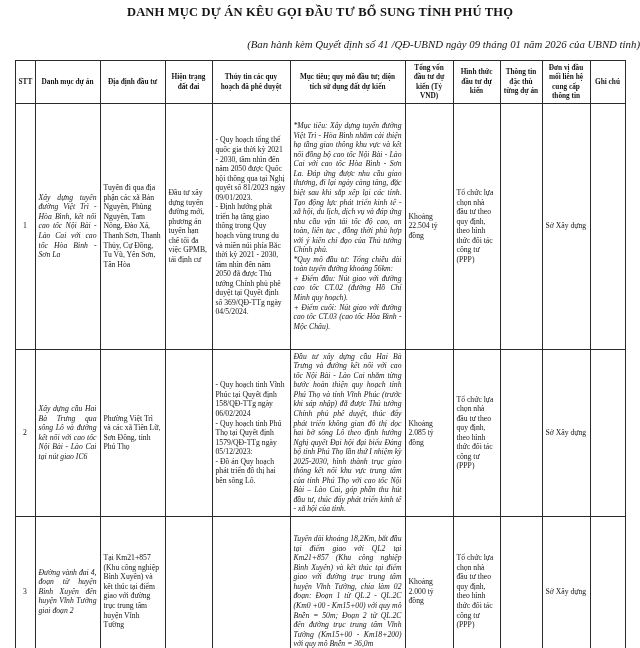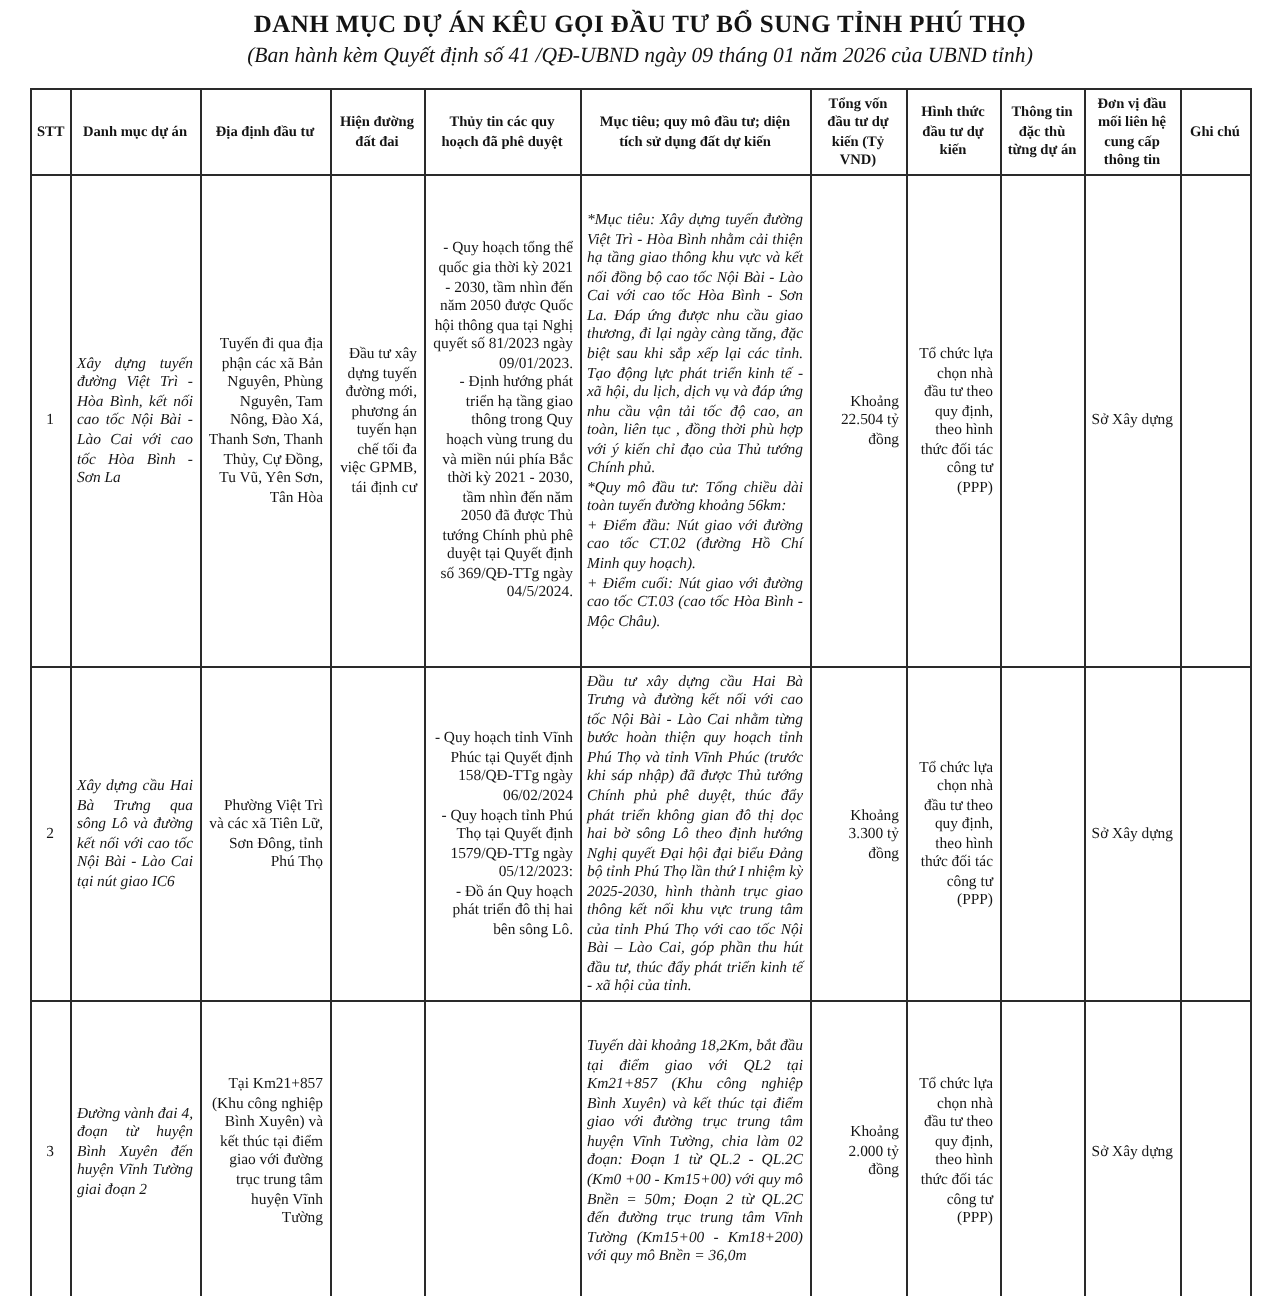--- a/index.html
+++ b/index.html
@@ -7,42 +7,42 @@
     width:640px; height:648px; overflow:hidden;
     font-family:"Liberation Serif","DejaVu Serif",serif;
     color:#141414;
   }
   .page { width:640px; height:648px; box-sizing:border-box; padding-top:6px; }
   .doc-title {
     text-align:center; font-weight:bold; font-size:12.5px;
     letter-spacing:0.2px; line-height:1.1;
   }
   .doc-subtitle {
-    text-align:center; font-style:italic; font-size:10.8px; margin-top:2px;
+    text-align:right; font-style:italic; font-size:10.8px; margin-top:18px;
   }
   table.doc-table {
     border-collapse:collapse; table-layout:fixed;
     width:610px; margin:10px auto 0 auto;
     border:1.5px solid #2a2a2a;
   }
   .doc-table th, .doc-table td {
     border:1px solid #2a2a2a;
     padding:2px 3px;
     vertical-align:middle;
     box-sizing:border-box;
     overflow:hidden;
   }
   .doc-table th {
     font-size:7.3px; font-weight:bold; text-align:center; line-height:1.3;
   }
   .doc-table td {
     font-size:7.7px; line-height:1.24;
   }
   .c-center { text-align:center; }
-  .c-left   { text-align:right; }
+  .c-left   { text-align:left; }
   .c-just   { text-align:justify;font-style:italic; }
   .pre      { white-space:pre-line; }
   tr.hdr  { height:42px; }
   tr.row1 { height:246px; }
   tr.row2 { height:154px; }
   tr.row3 { height:150px; }
 </style>
 </head>
 <body>
 
@@ -62,21 +62,21 @@
         <col style="width:47px">
         <col style="width:42px">
       <col style="width:48px">
         <col style="width:35px">
     </colgroup>
     <thead>
       <tr class="hdr">
         <th>STT</th>
         <th>Danh mục dự án</th>
         <th>Địa định đầu tư</th>
-        <th>Hiện đường đất đai</th>
+        <th>Hiện trạng đất đai</th>
         <th>Thủy tin các quy hoạch đã phê duyệt</th>
         <th>Mục tiêu; quy mô đầu tư; diện tích sử dụng đất dự kiến</th>
         <th>Tổng vốn đầu tư dự kiến (Tỷ VND)</th>
         <th>Hình thức đầu tư dự kiến</th>
         <th>Thông tin đặc thù từng dự án</th>
         <th>Đơn vị đầu mối liên hệ cung cấp thông tin</th>
         <th>Ghi chú</th>
       </tr>
     </thead>
     <tbody>
@@ -99,21 +99,21 @@
       </tr>
       <tr class="row2">
         <td class="c-center">2</td>
         <td class="c-just">Xây dựng cầu Hai Bà Trưng qua sông Lô và đường kết nối với cao tốc Nội Bài - Lào Cai tại nút giao IC6</td>
         <td class="c-left">Phường Việt Trì và các xã Tiên Lữ, Sơn Đông, tỉnh Phú Thọ</td>
         <td class="c-left"></td>
         <td class="c-left pre">- Quy hoạch tỉnh Vĩnh Phúc tại Quyết định 158/QĐ-TTg ngày 06/02/2024
 - Quy hoạch tỉnh Phú Thọ tại Quyết định 1579/QĐ-TTg ngày 05/12/2023:
 - Đồ án Quy hoạch phát triển đô thị hai bên sông Lô.</td>
         <td class="c-just pre">Đầu tư xây dựng cầu Hai Bà Trưng và đường kết nối với cao tốc Nội Bài - Lào Cai nhằm từng bước hoàn thiện quy hoạch tỉnh Phú Thọ và tỉnh Vĩnh Phúc (trước khi sáp nhập) đã được Thủ tướng Chính phủ phê duyệt, thúc đẩy phát triển không gian đô thị dọc hai bờ sông Lô theo định hướng Nghị quyết Đại hội đại biểu Đảng bộ tỉnh Phú Thọ lần thứ I nhiệm kỳ 2025-2030, hình thành trục giao thông kết nối khu vực trung tâm của tỉnh Phú Thọ với cao tốc Nội Bài – Lào Cai, góp phần thu hút đầu tư, thúc đẩy phát triển kinh tế - xã hội của tỉnh.</td>
-        <td class="c-left">Khoảng 3.300 tỷ đồng</td>
+        <td class="c-left">Khoảng 2.085 tỷ đồng</td>
         <td class="c-left">Tổ chức lựa chọn nhà đầu tư theo quy định, theo hình thức đối tác công tư (PPP)</td>
         <td class="c-left"></td>
         <td class="c-left">Sở Xây dựng</td>
         <td class="c-left"></td>
       </tr>
       <tr class="row3">
         <td class="c-center">3</td>
         <td class="c-just">Đường vành đai 4, đoạn từ huyện Bình Xuyên đến huyện Vĩnh Tường giai đoạn 2</td>
         <td class="c-left">Tại Km21+857 (Khu công nghiệp Bình Xuyên) và kết thúc tại điểm giao với đường trục trung tâm huyện Vĩnh Tường</td>
         <td class="c-left"></td>

